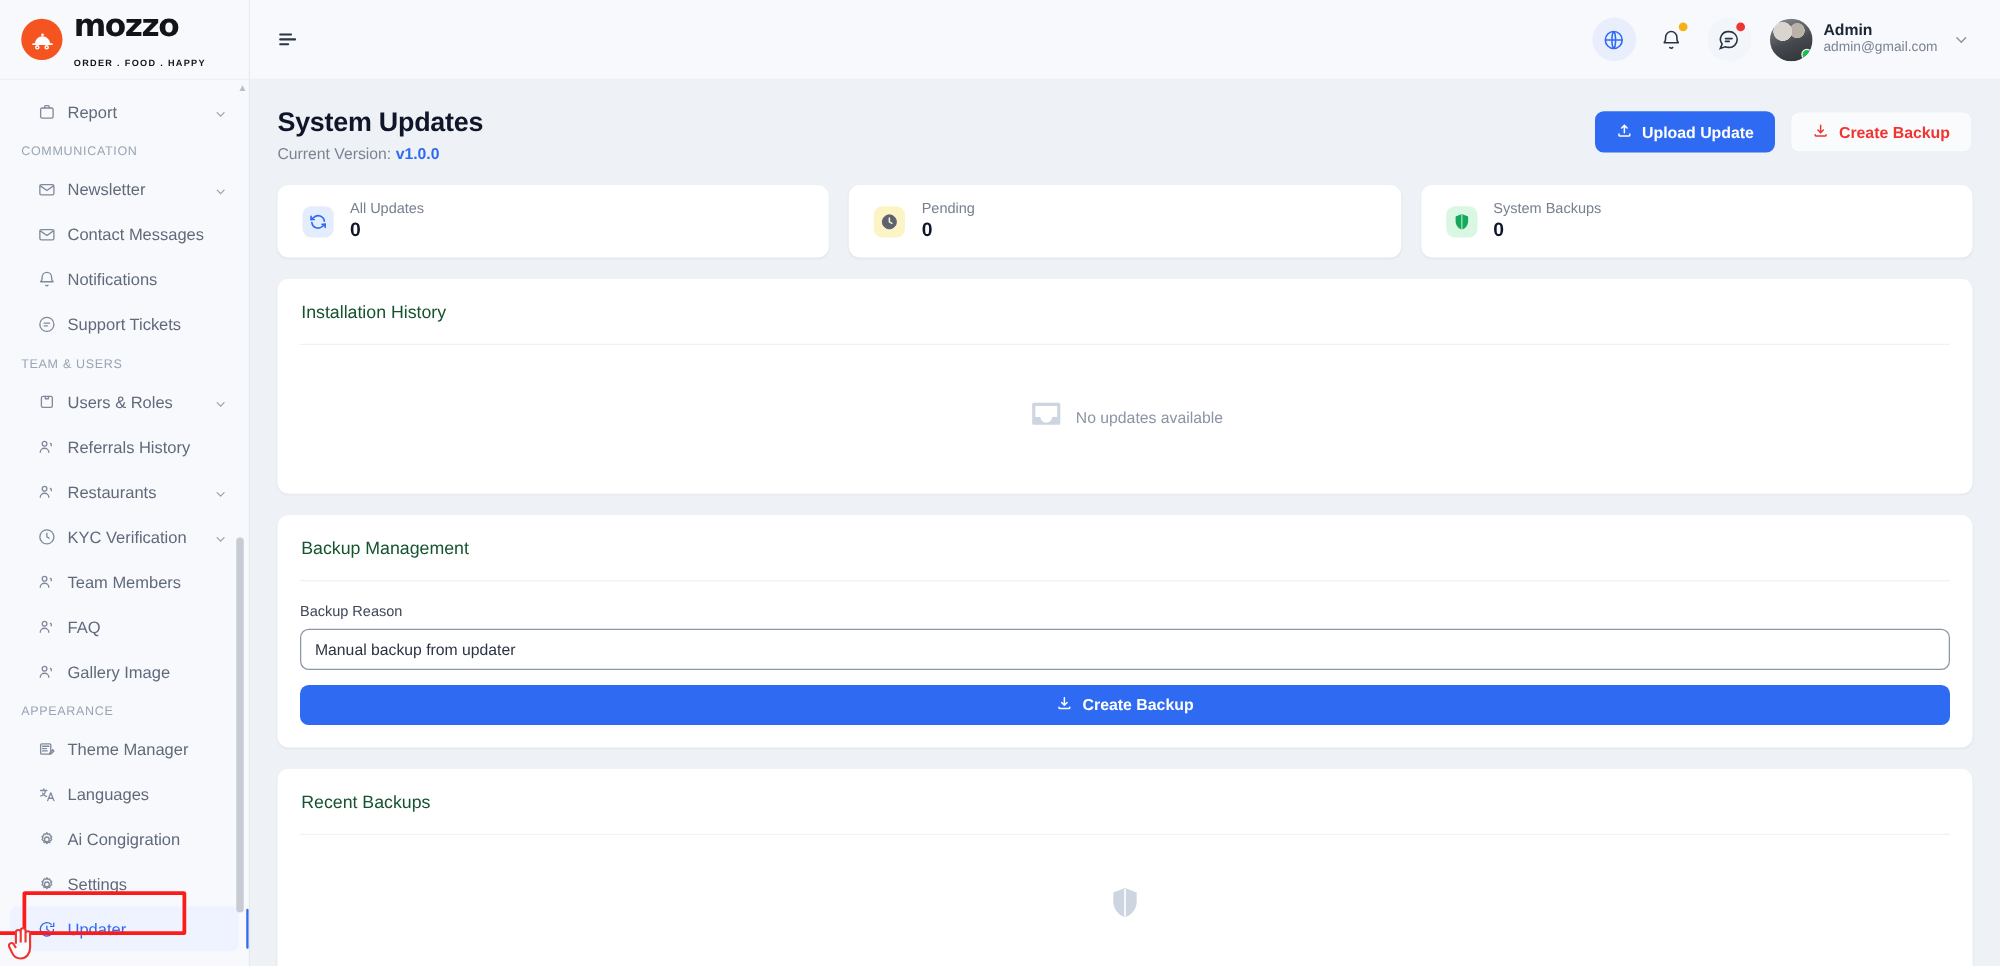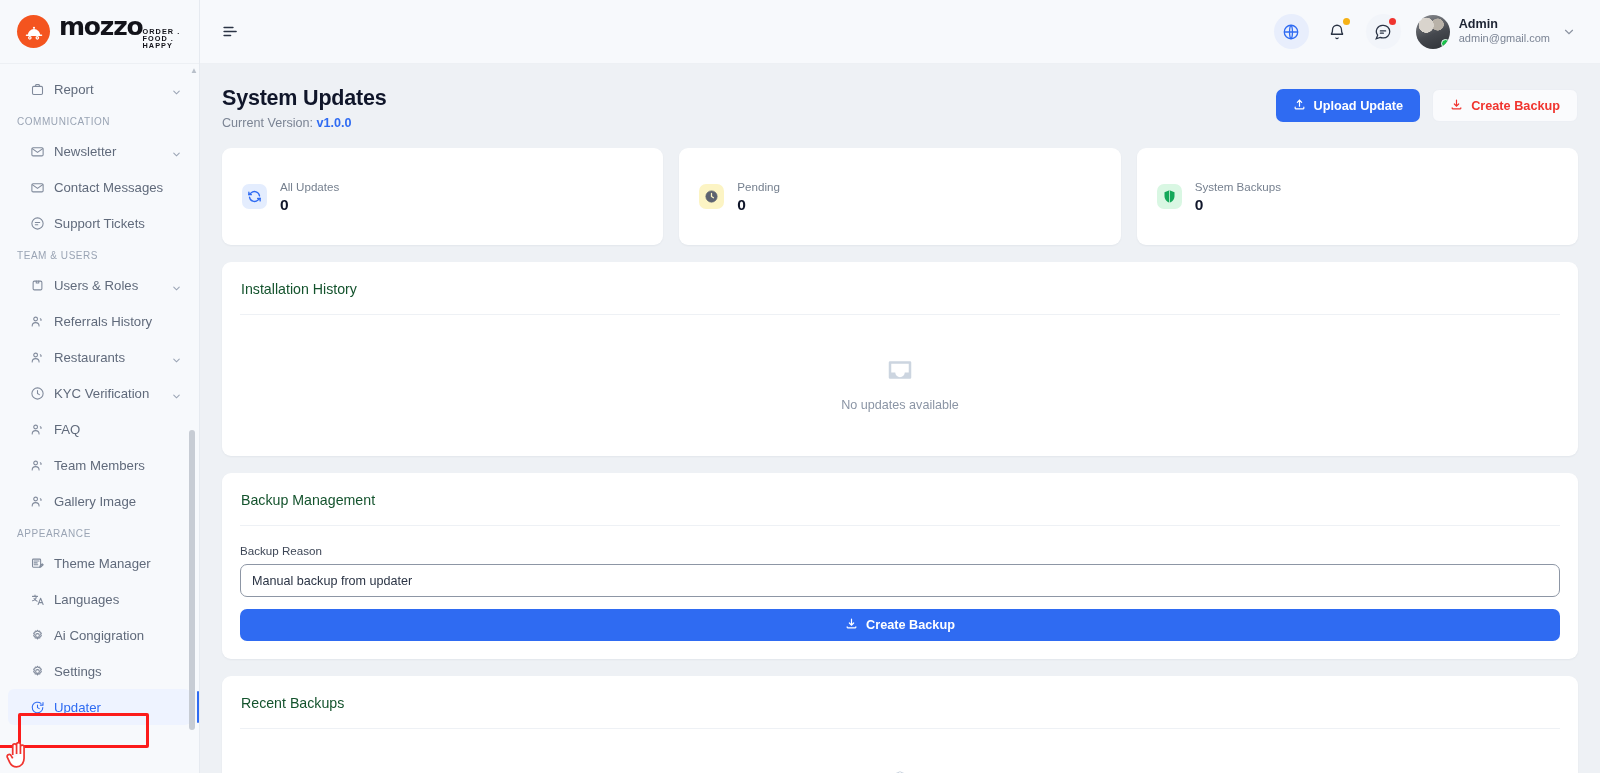--- a/index.html
+++ b/index.html
@@ -24,21 +24,21 @@
     padding-left: 17px; gap: 9px;
     border-bottom: 1px solid #edf0f4;
     background: #f7f9fc;
     flex: none;
   }
   .logo-mark {
     width: 33px; height: 33px; border-radius: 50%;
     background: #f4541f; flex: none;
     display: flex; align-items: center; justify-content: center;
   }
-  .logo-text { display: flex; flex-direction: row; line-height: 1; }
+  .logo-text { display: flex; flex-direction: column; line-height: 1; }
   .logo-word {
     font-size: 25px; font-weight: bold; letter-spacing: -1.2px;
     color: #13131a; font-family: "DejaVu Sans", sans-serif;
   }
   .logo-sub {
     font-size: 7.3px; font-weight: bold; letter-spacing: 1.05px;
     color: #13131a; margin-top: 14px;
   }
 
   .nav-scroll {
@@ -130,21 +130,21 @@
   .btn {
     height: 33px; border-radius: 7px; display: flex; align-items: center;
     gap: 8px; padding: 0 17px; font-size: 12.7px; font-weight: bold;
     cursor: pointer; border: none; white-space: nowrap;
   }
   .btn-primary { background: #2f6bf2; color: #fff; }
   .btn-danger-ghost { background: #fafbfd; color: #f0342f; border: 1px solid #eceff4; }
 
   .stats { display: flex; gap: 16px; margin-bottom: 17px; }
   .stat-card {
-    flex: 1; background: #fff; border-radius: 9px; height: 97px;
+    flex: 1; background: #fff; border-radius: 9px; height: 58px;
     display: flex; align-items: center; padding: 0 20px; gap: 13px;
     box-shadow: 0 1px 2px rgba(20,30,60,.05);
   }
   .stat-ic {
     width: 25px; height: 25px; border-radius: 7px; flex: none;
     display: flex; align-items: center; justify-content: center;
   }
   .stat-label { font-size: 11.6px; color: #76808f; }
   .stat-value { font-size: 15.5px; font-weight: bold; color: #10162a; margin-top: 3px; }
 
@@ -152,21 +152,21 @@
     background: #fff; border-radius: 9px; margin-bottom: 17px;
     box-shadow: 0 1px 2px rgba(20,30,60,.05);
   }
   .panel-title {
     font-size: 14.2px; font-weight: normal; color: #14532d;
     padding: 19px 19px 17px 19px;
   }
   .panel-div { height: 1px; background: #eef1f5; margin: 0 18px; }
   .panel-body { padding: 18px; }
   .empty-state {
-    display: flex; flex-direction: column; align-items: center;
+    display: flex; align-items: center;
     justify-content: center; gap: 9px; padding: 22px 0 26px 0;
   }
   .empty-state .txt { font-size: 12.6px; color: #8b95a5; }
 
   .field-label { font-size: 11.6px; color: #3d4656; margin-bottom: 7px; }
   .text-input {
     width: 100%; height: 33px; border: 1px solid #8d96a5; border-radius: 7px;
     padding: 0 11px; font-size: 12.6px; color: #2b3445; background: #fff;
     font-family: "Liberation Sans", sans-serif; outline: none;
   }
@@ -246,20 +246,29 @@
               <svg width="15" height="15" viewBox="0 0 24 24" fill="none" stroke="#808a9b" stroke-width="1.7" stroke-linecap="round" stroke-linejoin="round">
                 <rect x="3" y="6" width="18" height="13" rx="2"></rect>
                 <path d="M3.6 7.5l8.4 6 8.4-6"></path>
               </svg>
             </span>
             <span class="lbl">Contact Messages</span>
           </div>
           <div class="nav-item">
             <span class="ic">
               <svg width="15" height="15" viewBox="0 0 24 24" fill="none" stroke="#808a9b" stroke-width="1.7" stroke-linecap="round" stroke-linejoin="round">
+                <path d="M18 9a6 6 0 1 0-12 0c0 5-2 6-2 6h16s-2-1-2-6"></path>
+                <path d="M10.5 19.5a1.8 1.8 0 0 0 3 0"></path>
+              </svg>
+            </span>
+            <span class="lbl">Notifications</span>
+          </div>
+          <div class="nav-item">
+            <span class="ic">
+              <svg width="15" height="15" viewBox="0 0 24 24" fill="none" stroke="#808a9b" stroke-width="1.7" stroke-linecap="round" stroke-linejoin="round">
                 <circle cx="12" cy="12" r="9"></circle>
                 <path d="M8.5 10.5h7M8.5 14h4"></path>
               </svg>
             </span>
             <span class="lbl">Support Tickets</span>
           </div>
           <div class="nav-group-label">TEAM &amp; USERS</div>
           <div class="nav-item">
             <span class="ic">
               <svg width="15" height="15" viewBox="0 0 24 24" fill="none" stroke="#808a9b" stroke-width="1.7" stroke-linecap="round" stroke-linejoin="round">
@@ -308,31 +317,31 @@
               </svg></span>
           </div>
           <div class="nav-item">
             <span class="ic">
               <svg width="15" height="15" viewBox="0 0 24 24" fill="none" stroke="#808a9b" stroke-width="1.7" stroke-linecap="round" stroke-linejoin="round">
                 <circle cx="9" cy="8" r="3"></circle>
                 <path d="M3.5 19c0-3 2.5-5.2 5.5-5.2S14.5 16 14.5 19"></path>
                 <path d="M16.5 7.5c1.2.6 1.6 2 1 3"></path>
               </svg>
             </span>
-            <span class="lbl">FAQ</span>
+            <span class="lbl">Team Members</span>
           </div>
           <div class="nav-item">
             <span class="ic">
               <svg width="15" height="15" viewBox="0 0 24 24" fill="none" stroke="#808a9b" stroke-width="1.7" stroke-linecap="round" stroke-linejoin="round">
                 <circle cx="9" cy="8" r="3"></circle>
                 <path d="M3.5 19c0-3 2.5-5.2 5.5-5.2S14.5 16 14.5 19"></path>
                 <path d="M16.5 7.5c1.2.6 1.6 2 1 3"></path>
               </svg>
             </span>
-            <span class="lbl">Team Members</span>
+            <span class="lbl">FAQ</span>
           </div>
           <div class="nav-item">
             <span class="ic">
               <svg width="15" height="15" viewBox="0 0 24 24" fill="none" stroke="#808a9b" stroke-width="1.7" stroke-linecap="round" stroke-linejoin="round">
                 <circle cx="9" cy="8" r="3"></circle>
                 <path d="M3.5 19c0-3 2.5-5.2 5.5-5.2S14.5 16 14.5 19"></path>
                 <path d="M16.5 7.5c1.2.6 1.6 2 1 3"></path>
               </svg>
             </span>
             <span class="lbl">Gallery Image</span>

